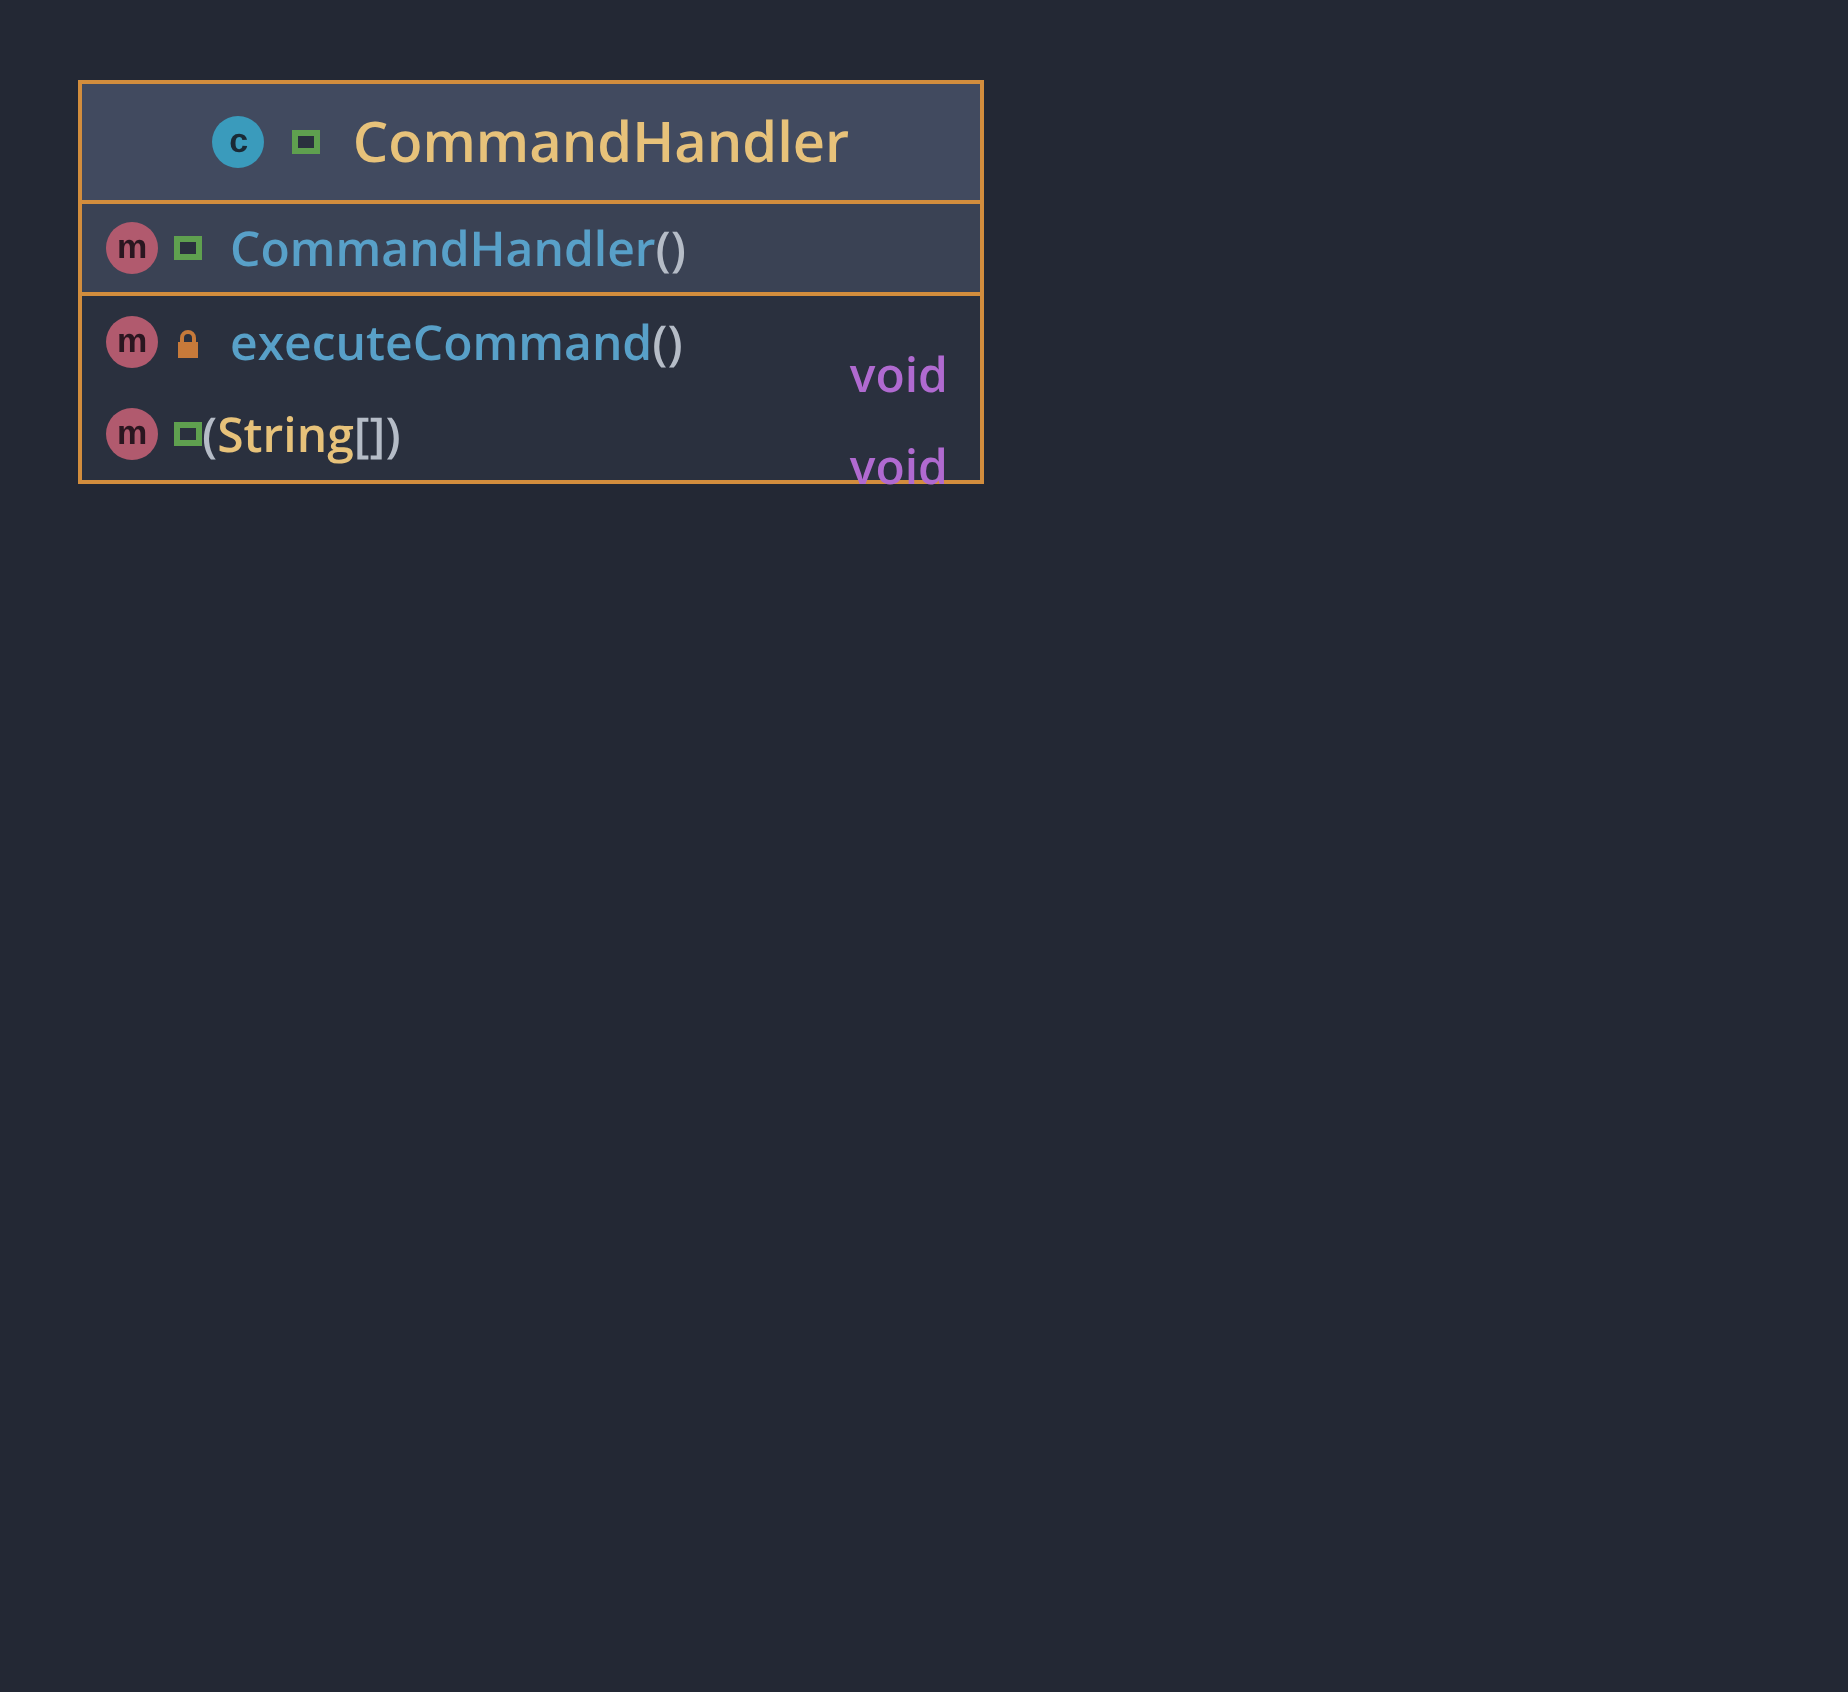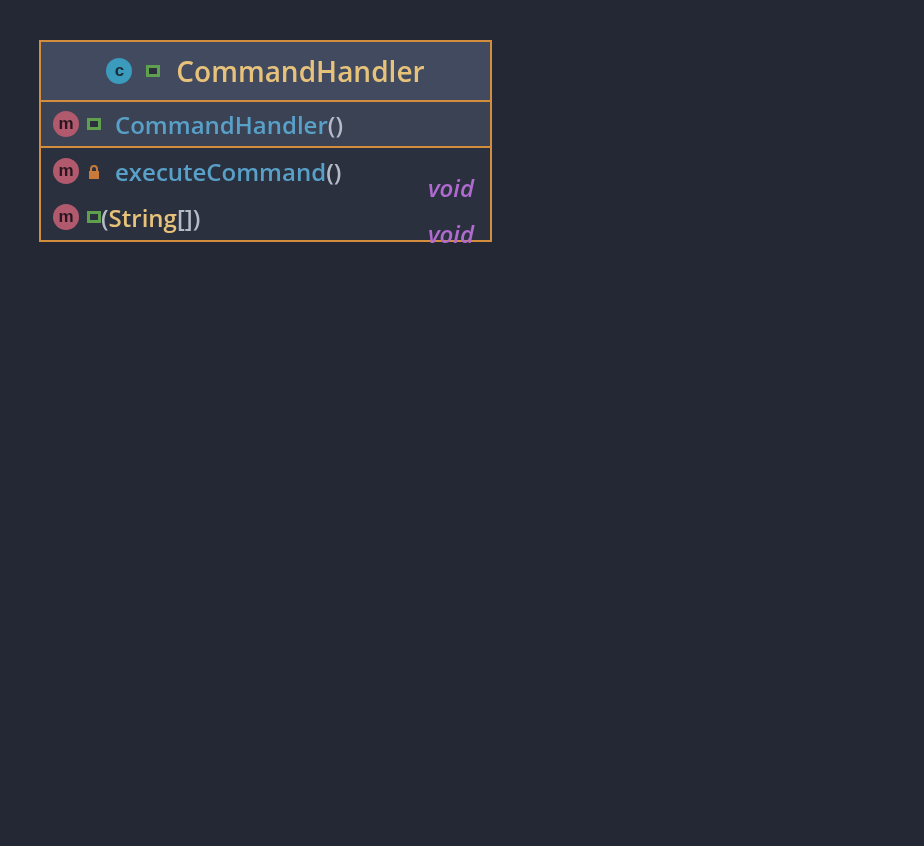--- a/index.html
+++ b/index.html
@@ -100,21 +100,20 @@
     margin-left: 14px;
   }
   .paren {
     color: #b5bcc7;
   }
   .param-type {
     color: #e7c27a;
   }
   .return-type {
     color: #b06ad0;
-    font-style: italic;
     margin-left: auto;
     padding-right: 4px;
     margin-top: 32px;
   }
 </style>
 </head>
 <body>
 
 <div class="diagram-box">
 

